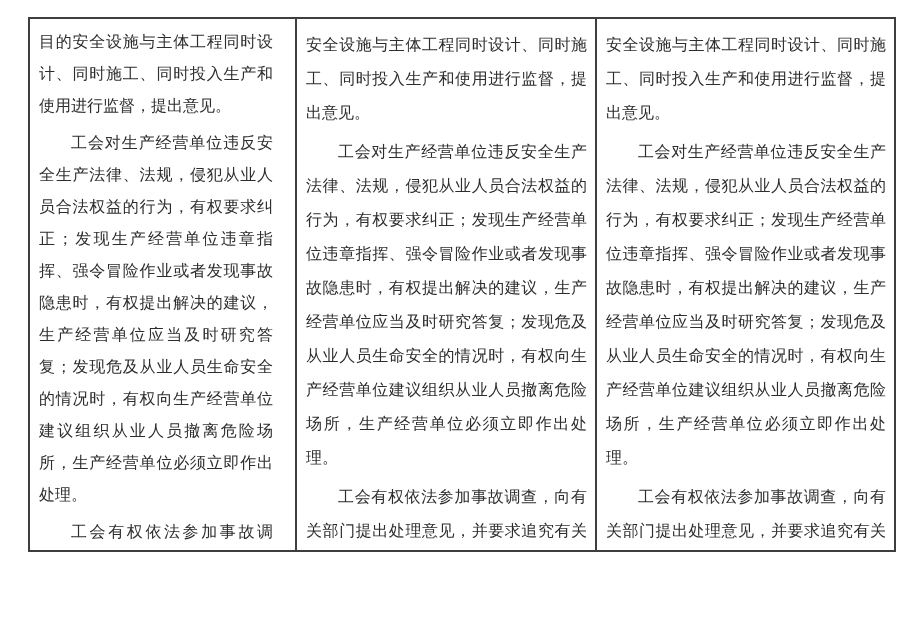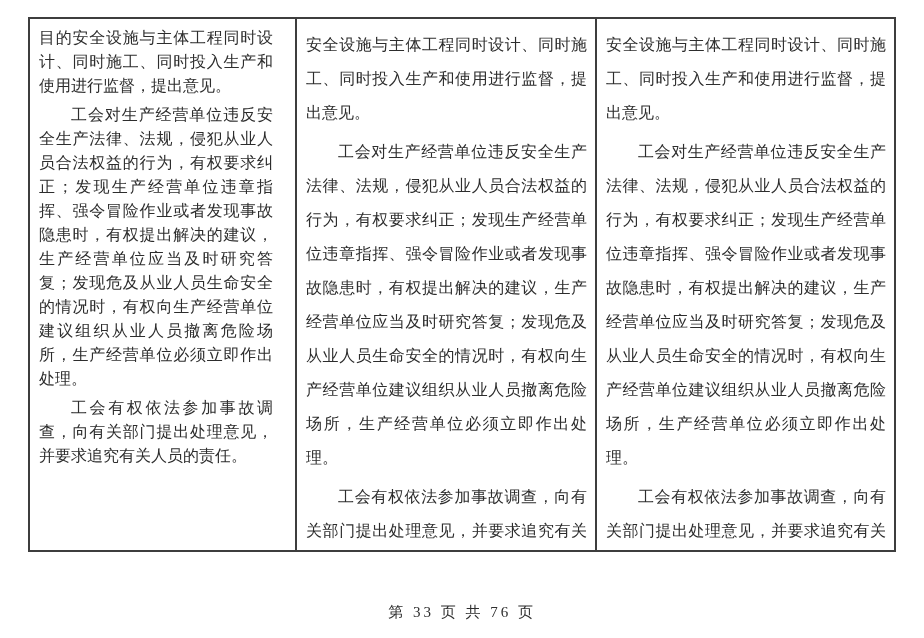--- a/index.html
+++ b/index.html
@@ -39,21 +39,21 @@
     overflow: hidden;
   }
   .col-sep {
     width: 2px;
     background: #3e3e3e;
     flex: 0 0 2px;
   }
   .col-1 {
     width: 265px;
     flex: 0 0 265px;
-    line-height: 24px;
+    line-height: 32px;
     padding: 7px 22px 0 9px;
   }
   .col-2 {
     width: 298px;
     flex: 0 0 298px;
     line-height: 34px;
     padding: 9px 8px 0 9px;
   }
   .col-3 {
     width: 297px;
@@ -96,15 +96,14 @@
         <p class="indent">工会有权依法参加事故调查，向有关部门提出处理意见，并要求追究有关人员的责任。</p>
       </div>
     <div class="col-sep"></div>
     <div class="col col-3">
         <p class="no-indent">安全设施与主体工程同时设计、同时施工、同时投入生产和使用进行监督，提出意见。</p>
         <p class="indent">工会对生产经营单位违反安全生产法律、法规，侵犯从业人员合法权益的行为，有权要求纠正；发现生产经营单位违章指挥、强令冒险作业或者发现事故隐患时，有权提出解决的建议，生产经营单位应当及时研究答复；发现危及从业人员生命安全的情况时，有权向生产经营单位建议组织从业人员撤离危险场所，生产经营单位必须立即作出处理。</p>
         <p class="indent">工会有权依法参加事故调查，向有关部门提出处理意见，并要求追究有关人员的责任。</p>
       </div>
   </div>
 
-  <div class="page-footer">第 33 页 共 76 页</div>
 
 </div>
 
 </body></html>

